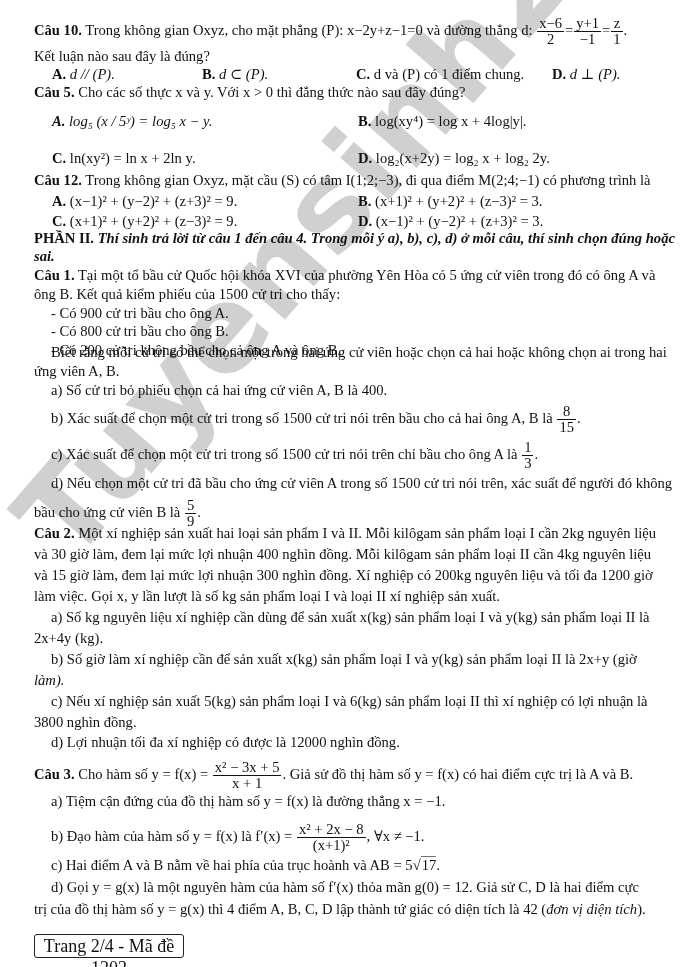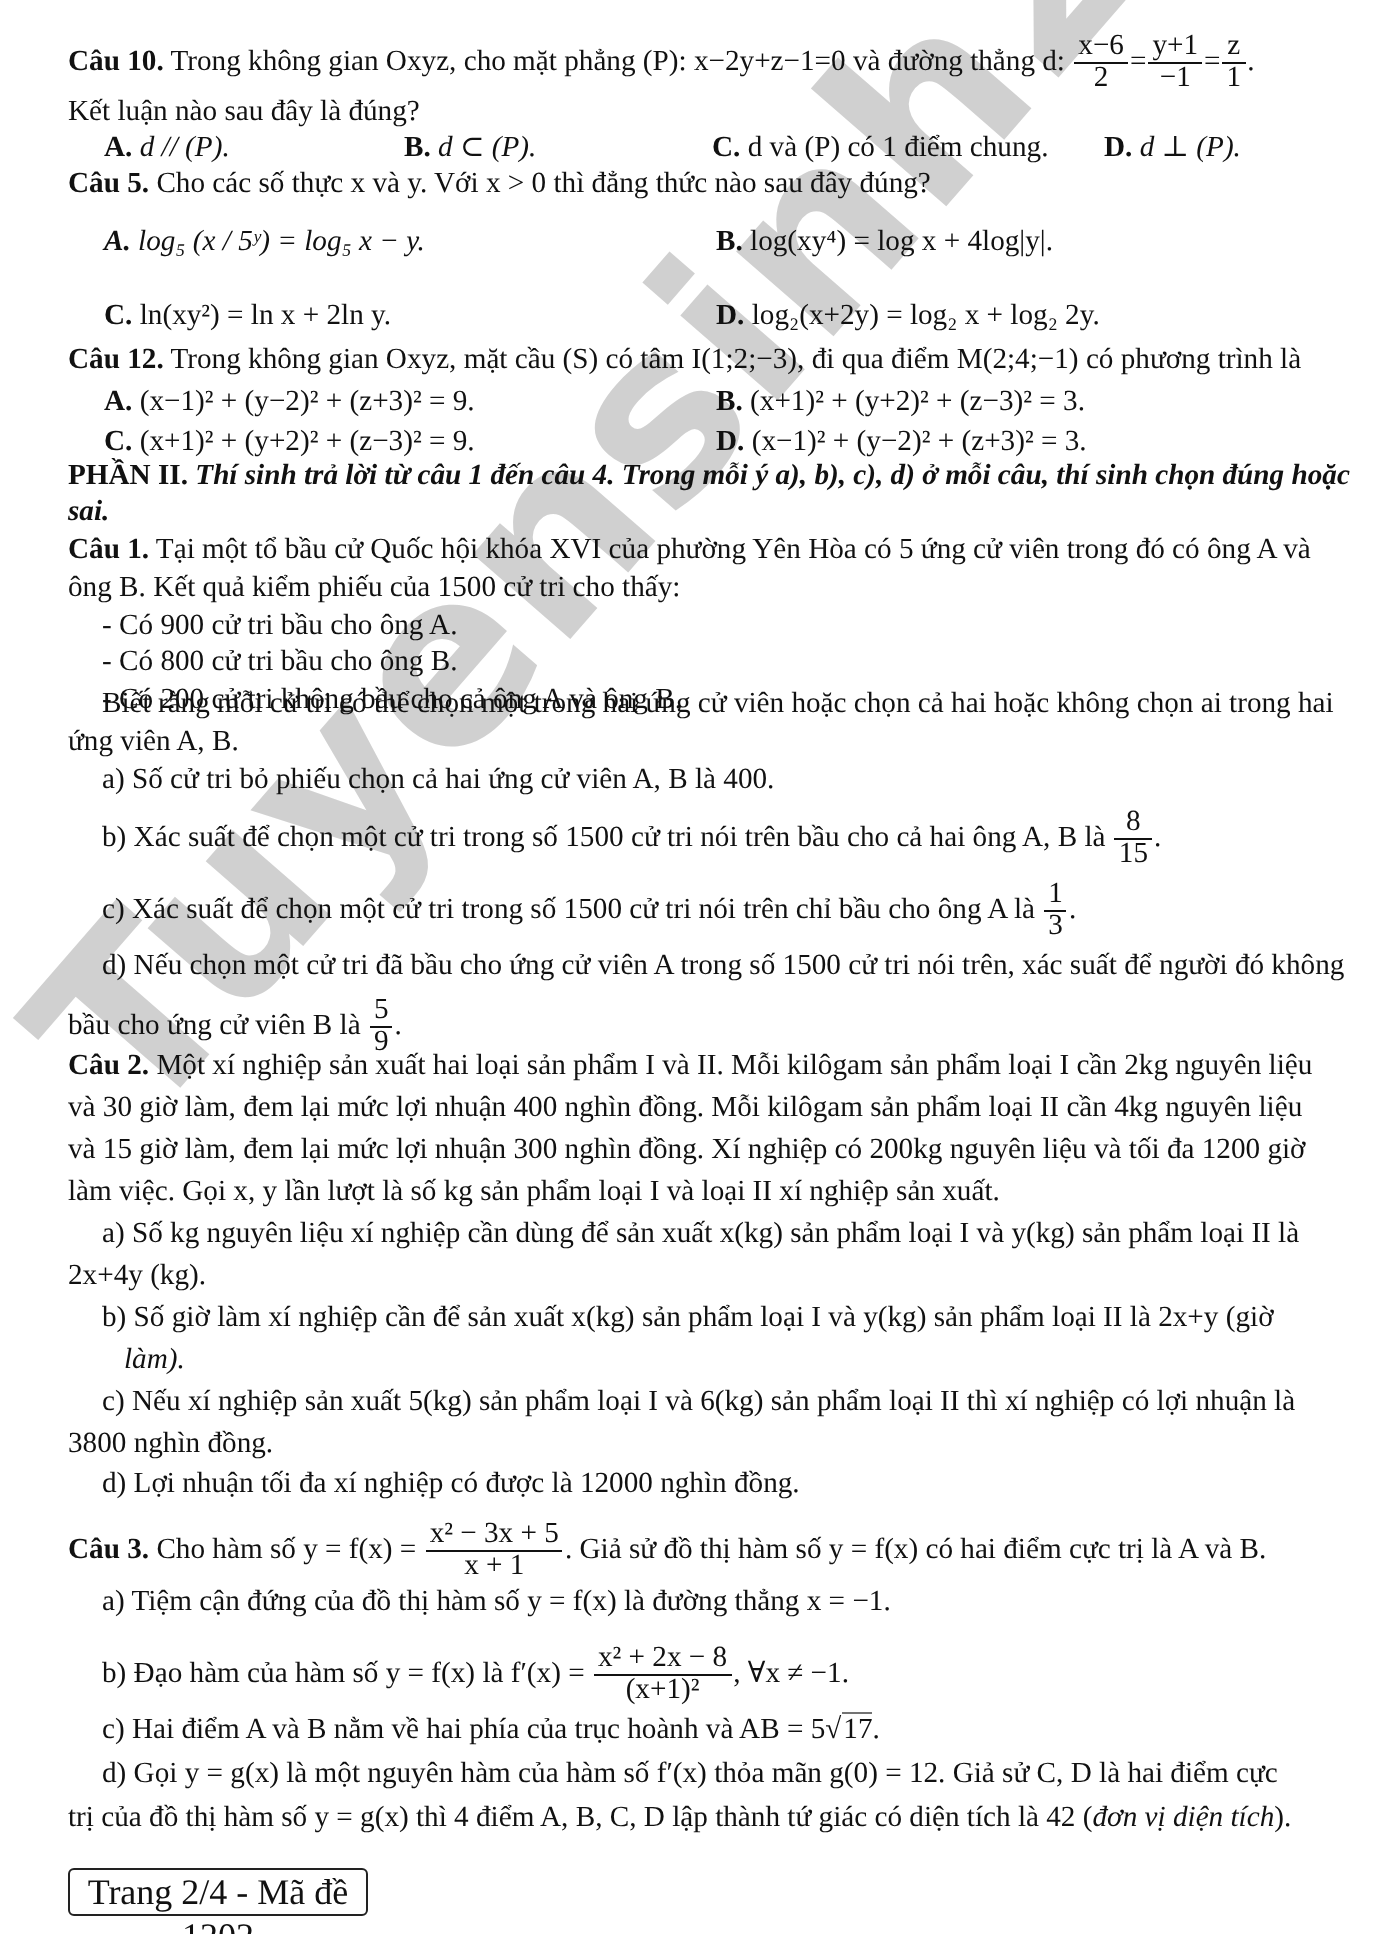--- a/index.html
+++ b/index.html
@@ -71,21 +71,21 @@
   <div class="ln ind" style="top:474px;">d) Nếu chọn một cử tri đã bầu cho ứng cử viên A trong số 1500 cử tri nói trên, xác suất để người đó không</div>
   <div class="ln" style="top:498px;"><span>bầu cho ứng cử viên B là </span><span class="frac"><span class="num">5</span><span>9</span></span>.</div>
 
   <div class="ln" style="top:524px;"><b>Câu 2.</b><span> Một xí nghiệp sản xuất hai loại sản phẩm I và II. Mỗi kilôgam sản phẩm loại I cần 2kg nguyên liệu</span></div>
   <div class="ln" style="top:545px;">và 30 giờ làm, đem lại mức lợi nhuận 400 nghìn đồng. Mỗi kilôgam sản phẩm loại II cần 4kg nguyên liệu</div>
   <div class="ln" style="top:566px;">và 15 giờ làm, đem lại mức lợi nhuận 300 nghìn đồng. Xí nghiệp có 200kg nguyên liệu và tối đa 1200 giờ</div>
   <div class="ln ind" style="top:608px;">a) Số kg nguyên liệu xí nghiệp cần dùng để sản xuất x(kg) sản phẩm loại I và y(kg) sản phẩm loại II là</div>
   <div class="ln" style="top:587px;">làm việc. Gọi x, y lần lượt là số kg sản phẩm loại I và loại II xí nghiệp sản xuất.</div>
   <div class="ln" style="top:629px;">2x+4y (kg).</div>
   <div class="ln ind" style="top:650px;">b) Số giờ làm xí nghiệp cần để sản xuất x(kg) sản phẩm loại I và y(kg) sản phẩm loại II là 2x+y (giờ</div>
-  <div class="ln i" style="top:671px;margin-left:28px;">làm).</div>
+  <div class="ln i" style="top:671px;">làm).</div>
   <div class="ln ind" style="top:692px;">c) Nếu xí nghiệp sản xuất 5(kg) sản phẩm loại I và 6(kg) sản phẩm loại II thì xí nghiệp có lợi nhuận là</div>
   <div class="ln" style="top:713px;">3800 nghìn đồng.</div>
   <div class="ln ind" style="top:733px;">d) Lợi nhuận tối đa xí nghiệp có được là 12000 nghìn đồng.</div>
 
   <div class="ln" style="top:760px;"><b>Câu 3.</b><span> Cho hàm số y = f(x) = </span><span class="frac"><span class="num">x² − 3x + 5</span><span>x + 1</span></span><span>. Giả sử đồ thị hàm số y = f(x) có hai điểm cực trị là A và B.</span></div>
   <div class="ln ind" style="top:792px;">a) Tiệm cận đứng của đồ thị hàm số y = f(x) là đường thẳng x = −1.</div>
   <div class="ln ind" style="top:822px;"><span>b) Đạo hàm của hàm số y = f(x) là f′(x) = </span><span class="frac"><span class="num">x² + 2x − 8</span><span>(x+1)²</span></span><span>, ∀x ≠ −1.</span></div>
   <div class="ln ind" style="top:856px;"><span>c) Hai điểm A và B nằm về hai phía của trục hoành và AB = 5</span>√<span class="sqrt">17</span><span>.</span></div>
   <div class="ln ind" style="top:878px;">d) Gọi y = g(x) là một nguyên hàm của hàm số f′(x) thỏa mãn g(0) = 12. Giả sử C, D là hai điểm cực</div>
   <div class="ln" style="top:900px;"><span>trị của đồ thị hàm số y = g(x) thì 4 điểm A, B, C, D lập thành tứ giác có diện tích là 42 (</span><i>đơn vị diện tích</i><span>).</span></div>

